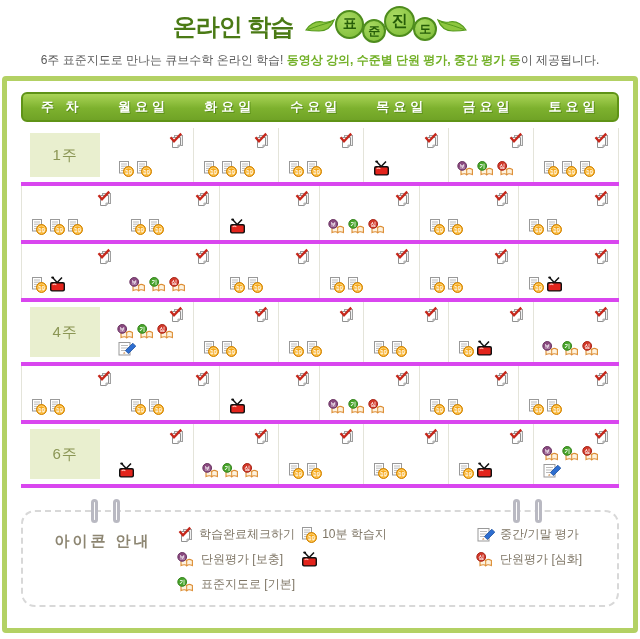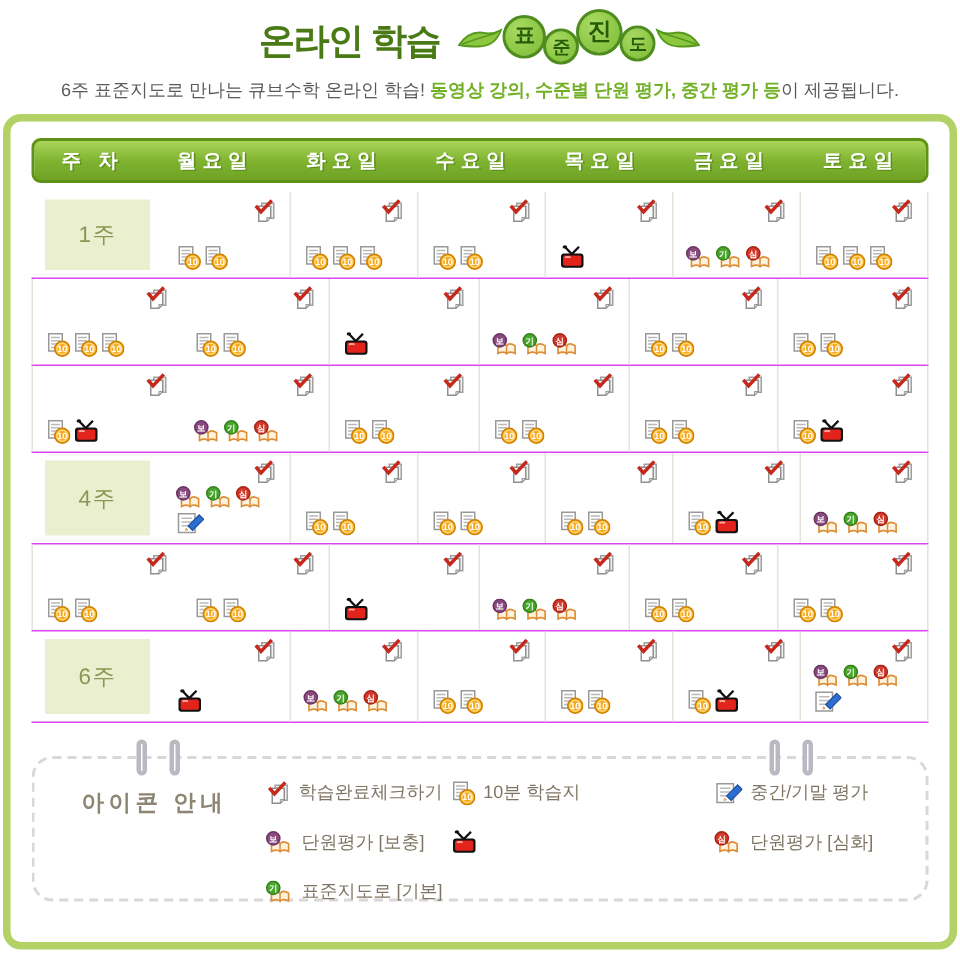--- a/index.html
+++ b/index.html
@@ -19,32 +19,32 @@
                  background:radial-gradient(circle at 35% 30%, #a9da62, #7cbb35);
                  border:2px solid #4e8c1d; color:#255c08; font-weight:bold; }
   .logo-circle:nth-child(1){ width:29px; height:29px; font-size:14px; margin-top:-6px; }
   .logo-circle:nth-child(2){ width:24px; height:24px; font-size:12px; margin:8px 0 0 -2px; }
   .logo-circle:nth-child(3){ width:31px; height:31px; font-size:16px; margin:-12px 0 0 -2px; }
   .logo-circle:nth-child(4){ width:24px; height:24px; font-size:12px; margin:4px 0 0 -2px; }
   .subtitle { font-size:12px; color:#5a5a5a; margin-top:3px; }
   .subtitle .hl { color:#72b027; font-weight:bold; }
 
   
-  .frame { margin:0 2px; height:557px; border:5px solid #b3d164; border-radius:12px;
+  .frame { margin:0 2px; height:557px; border:5px solid #b3d164; border-radius:4px;
            background:#fff; padding:11px 14px 0; }
 
   
   .thead { display:flex; height:30px; align-items:center;
            background:linear-gradient(#aad457,#7db12e 55%,#70a326);
            border:2px solid #5f9317; border-radius:6px; }
   .th { flex:1; text-align:center; color:#fff; font-size:13px; font-weight:bold;
         letter-spacing:4px; text-shadow:1px 1px 0 rgba(84,135,20,.85); }
   .th.wk { flex:0.9; }
   .tbody { margin-top:6px; }
-  .tr { display:flex; min-height:58px; border-bottom:1px solid #d946ef; }
+  .tr { display:flex; min-height:58px; border-bottom:4px solid #d946ef; }
   .tc-week { flex:0.9; padding:5px 9px; }
   .week-box { background:#e9efcf; width:100%; height:100%; display:flex; align-items:center;
               justify-content:center; font-size:15px; color:#8b9655; letter-spacing:1px; }
   .tc-day { flex:1; border-left:1px solid #e4e4da; padding:2px 3px 3px;
             display:flex; flex-direction:column; justify-content:space-between; }
   .tc-day:nth-child(2){ border-left:none; }
   .tc-day:last-child { border-right:1px solid #e4e4da; }
   .check-slot { height:20px; display:flex; justify-content:flex-end; padding:2px 5px 0 0; }
   .rows-wrap { padding:0 0 2px 5px; }
   .icon-row { display:flex; align-items:flex-end; gap:1px; }
@@ -52,21 +52,21 @@
 
   
   .legend { position:relative; margin-top:22px; height:97px; border:2px dashed #d8d8d8;
             border-radius:14px; display:flex; padding:14px 6px 6px; }
   .ring { position:absolute; top:-13px; width:7px; height:24px; border:3px solid #b9b9c2;
           border-radius:5px; background:#fdfdfd; }
   .ring.r1{ left:68px; } .ring.r2{ left:90px; } .ring.r3{ left:490px; } .ring.r4{ left:512px; }
   .legend-title { width:148px; text-align:center; font-size:15px; font-weight:bold;
                   color:#8d8672; letter-spacing:3px; margin-top:6px; }
   .legend-grid { flex:1; display:grid; grid-template-columns:1.05fr 1.5fr 1.15fr;
-                 row-gap:16px; align-content:start; }
+                 row-gap:8px; align-content:start; }
   .legend-item { display:flex; align-items:center; gap:5px; font-size:12px; color:#7d7464; }
 </style>
 </head>
 <body>
 
 <div class="page-header">
   <div class="title-row">
     <span class="main-title">온라인 학습</span>
     <span class="logo">
       <span class="leaf left">

